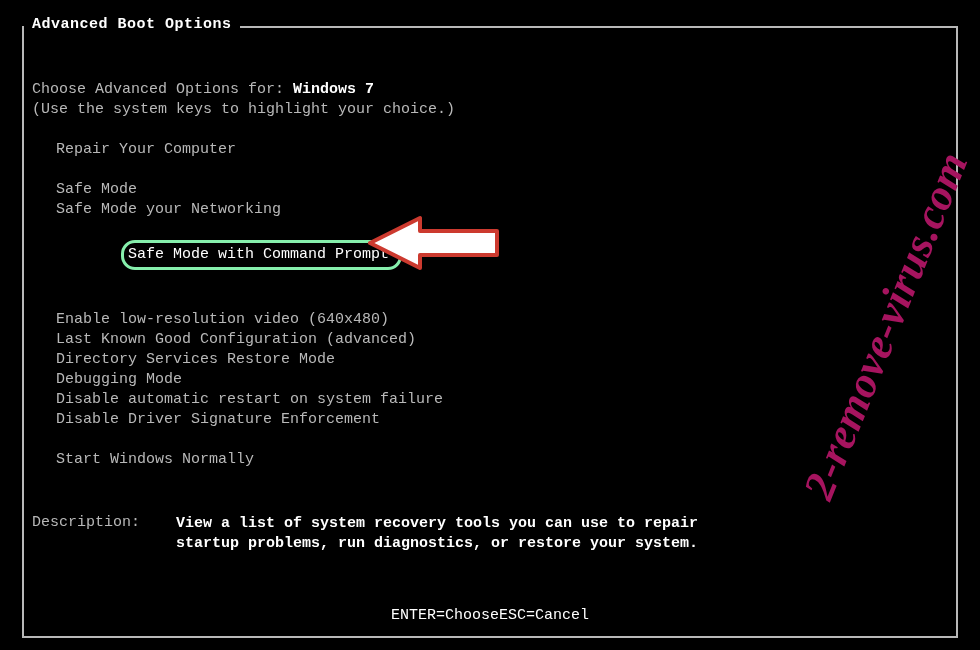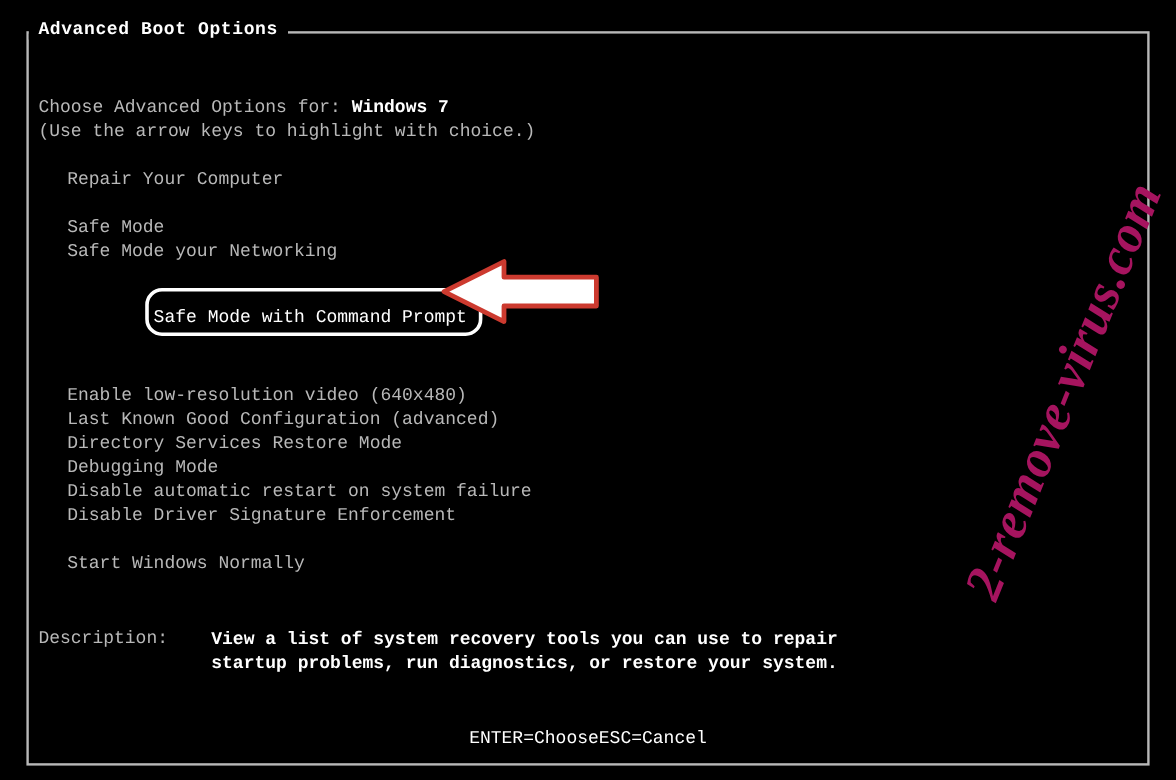--- a/index.html
+++ b/index.html
@@ -34,23 +34,23 @@
     left: 8px; right: 8px; top: 22px; bottom: 8px;
   }
   .line { white-space: pre; line-height: 20px; }
   .choose-line { margin-top: 30px; }
   .os { color: #ffffff; font-weight: bold; }
   .group { margin-top: 20px; padding-left: 24px; }
   .group .opt { line-height: 20px; white-space: pre; }
   .highlight-opt {
     display: inline-block;
     color: #ffffff;
-    border: 3px solid #ffffff;
+    border: 3px solid #86efac;
     border-radius: 14px;
-    padding: 12px 10px 2px 4px;
+    padding: 2px 10px 2px 4px;
     margin-left: -7px;
   }
   .desc-row {
     margin-top: 44px;
     display: flex;
   }
   .desc-label { white-space: pre; }
   .desc-text { color: #ffffff; font-weight: bold; max-width: 560px; line-height: 20px; }
   .footer {
     position: absolute;
@@ -88,21 +88,21 @@
 <body>
 
 <div class="frame">
   <div class="title-wrap">
     <span class="title">Advanced Boot Options</span>
   </div>
 
   <div class="content">
 
     <div class="line choose-line"><span>Choose Advanced Options for: </span><span class="os">Windows 7</span></div>
-    <div class="line">(Use the arrow keys to highlight with choice.)</div>
+    <div class="line">(Use the system keys to highlight your choice.)</div>
 
     <div class="group">
       <div class="opt">Repair Your Computer</div>
     </div>
 
     <div class="group">
       <div class="opt">Safe Mode</div>
       <div class="opt">Safe Mode your Networking</div>
       <div class="opt">
         <span class="highlight-opt">Safe Mode with Command Prompt</span>

